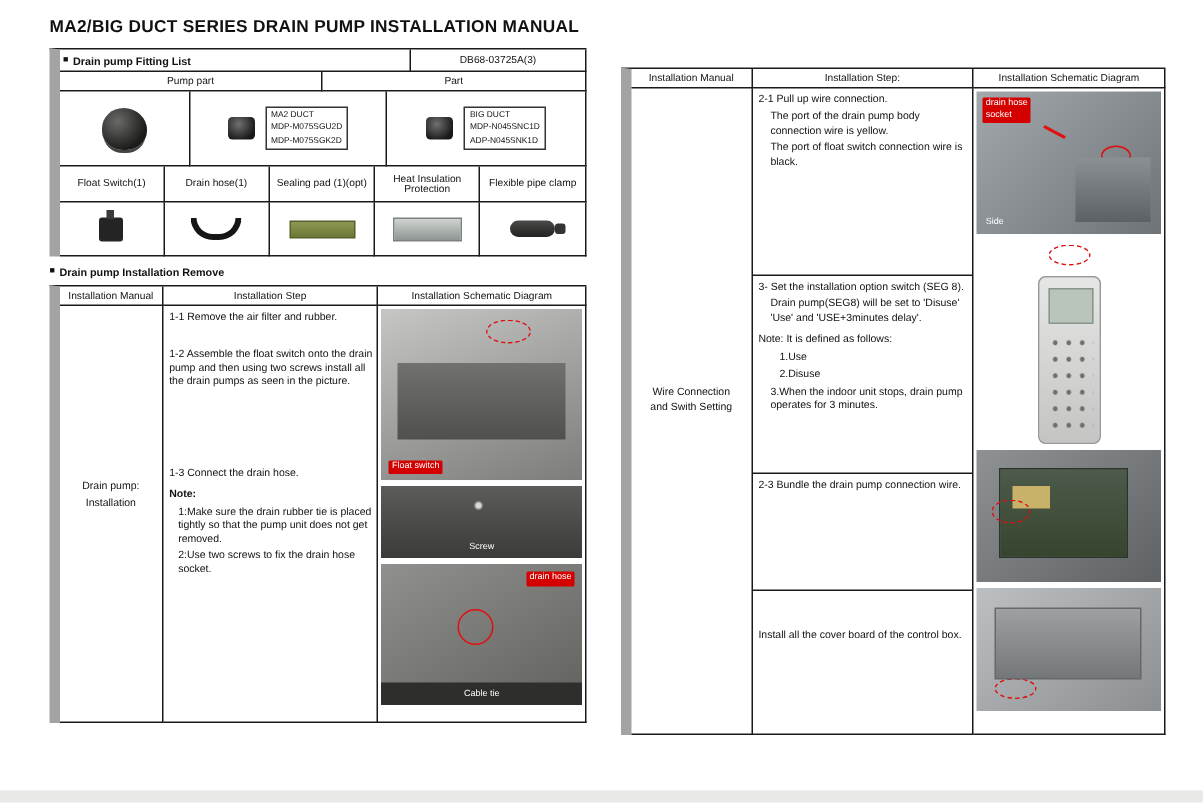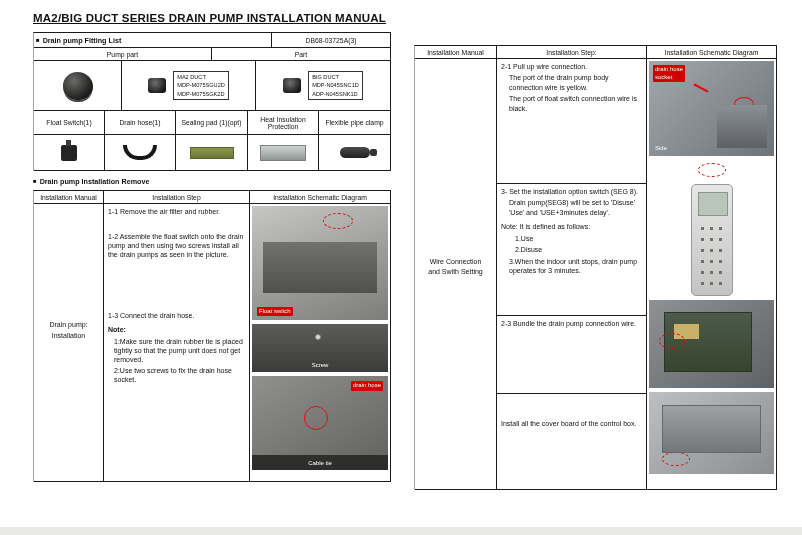--- a/index.html
+++ b/index.html
@@ -11,24 +11,24 @@
     position:relative;
     overflow:hidden;
   }
   .sheet { position:absolute; left:0; top:0; width:802px; height:527px; background:#ffffff; }
   .bottom-strip { position:absolute; left:0; top:527px; width:802px; height:8px; background:#e9e9e7; }
 
   .page { position:absolute; }
   #left-page  { left:33px;  top:12px; width:358px; height:480px; }
   #right-page { left:414px; top:45px; width:363px; height:445px; }
 
-  .doc-title { font-size:11.5px; font-weight:bold; text-decoration:underline; white-space:nowrap; letter-spacing:.2px; height:16px; }
-
-  
-  .grid { border-top:1px solid #1a1a1a; border-left:1px solid #a3a3a3; }
+  .doc-title { font-size:11.5px; font-weight:bold; white-space:nowrap; letter-spacing:.2px; height:16px; }
+
+  
+  .grid { border-top:1px solid #1a1a1a; border-left:7px solid #a3a3a3; }
   .row  { display:flex; }
   .c    { border-right:1px solid #1a1a1a; border-bottom:1px solid #1a1a1a; position:relative; }
   .hcell{ display:flex; align-items:center; justify-content:center; font-size:6.8px; text-align:center; }
   .ccell{ display:flex; align-items:center; justify-content:center; }
 
   .bullet { font-size:6px; margin-right:3px; }
   .sec-title { font-size:7.2px; font-weight:bold; }
   .sec2 { display:flex; align-items:center; height:12px; margin-top:4px; }
 
   .fit-grid { margin-top:4px; font-size:6.8px; }

